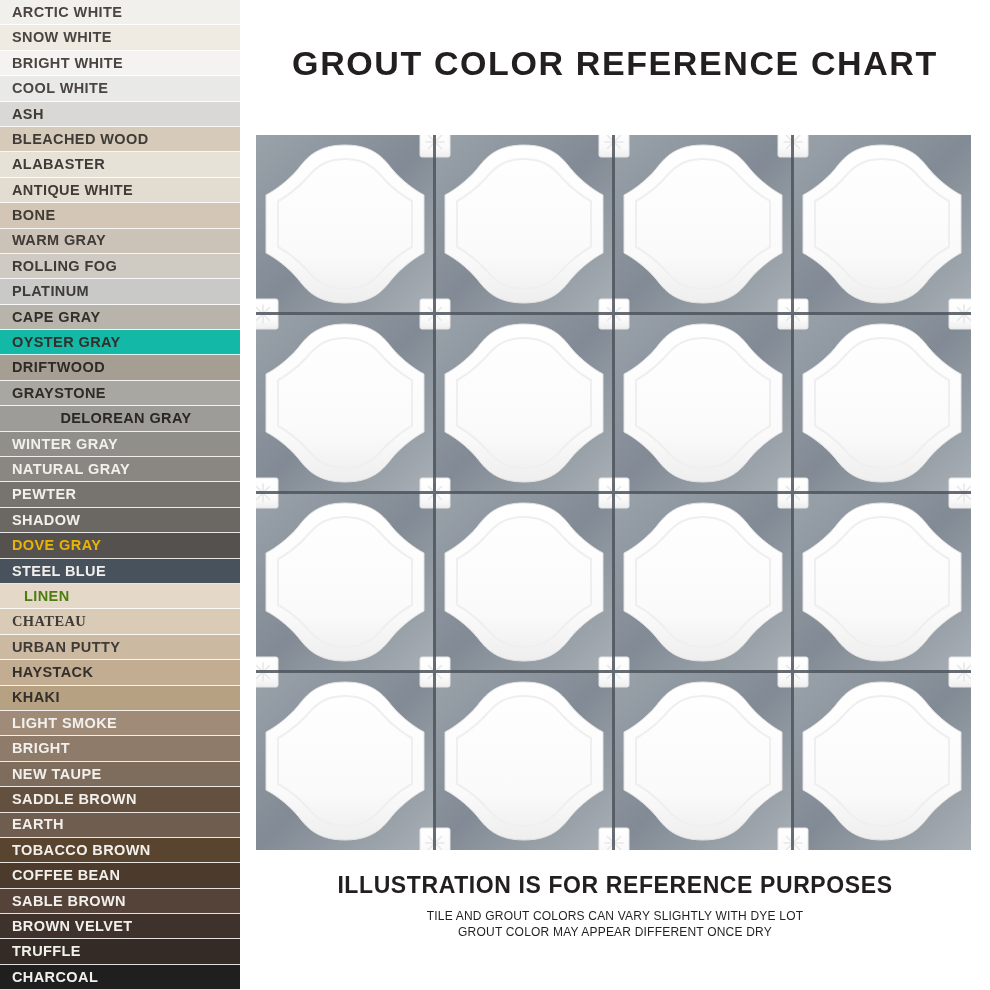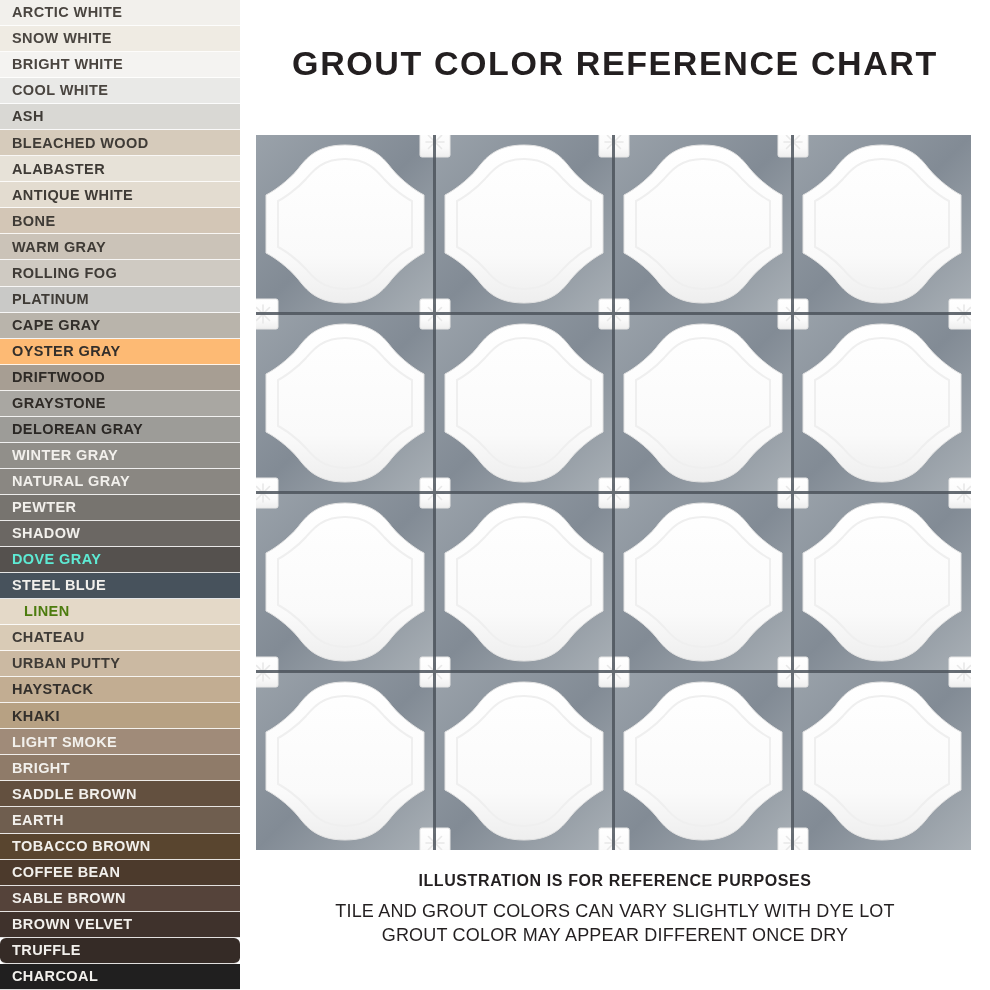--- a/index.html
+++ b/index.html
@@ -89,28 +89,28 @@
   #footer {
     position: absolute;
     left: 0;
     top: 872px;
     width: 750px;
     text-align: center;
   }
   #footer-headline {
     font-family: "Liberation Sans", sans-serif;
     font-weight: bold;
-    font-size: 16px;
+    font-size: 23px;
     letter-spacing: 0.6px;
     color: #231f20;
     margin-bottom: 10px;
   }
   .footer-line {
     font-family: "Liberation Sans", sans-serif;
-    font-size: 18px;
+    font-size: 12px;
     letter-spacing: 0.2px;
     color: #231f20;
     line-height: 1.32;
   }
 </style>
 </head>
 <body>
 
 <div id="page">
 
@@ -147,90 +147,93 @@
       </div>
       <div class="swatch-row" style="background: rgb(207, 202, 194);">
         <span class="swatch-label" style="color: rgb(63, 59, 54);">ROLLING FOG</span>
       </div>
       <div class="swatch-row" style="background: rgb(201, 201, 199);">
         <span class="swatch-label" style="color: rgb(63, 59, 54);">PLATINUM</span>
       </div>
       <div class="swatch-row" style="background: rgb(185, 180, 171);">
         <span class="swatch-label" style="color: rgb(51, 47, 43);">CAPE GRAY</span>
       </div>
-      <div class="swatch-row" style="background: #fdba74;">
+      <div class="swatch-row" style="background: #14b8a6;">
         <span class="swatch-label" style="color: rgb(51, 47, 43);">OYSTER GRAY</span>
       </div>
       <div class="swatch-row" style="background: rgb(167, 158, 147);">
         <span class="swatch-label" style="color: rgb(46, 42, 38);">DRIFTWOOD</span>
       </div>
       <div class="swatch-row" style="background: rgb(169, 167, 162);">
         <span class="swatch-label" style="color: rgb(46, 42, 38);">GRAYSTONE</span>
       </div>
-      <div class="swatch-row" style="background: rgb(157, 156, 152);">
+      <div class="swatch-row" style="background: rgb(157, 156, 152); justify-content: center;">
         <span class="swatch-label" style="color: rgb(42, 39, 36);">DELOREAN GRAY</span>
       </div>
       <div class="swatch-row" style="background: rgb(145, 143, 138);">
         <span class="swatch-label" style="color: rgb(242, 240, 236);">WINTER GRAY</span>
       </div>
       <div class="swatch-row" style="background: rgb(138, 135, 130);">
         <span class="swatch-label" style="color: rgb(242, 240, 236);">NATURAL GRAY</span>
       </div>
       <div class="swatch-row" style="background: rgb(119, 116, 111);">
         <span class="swatch-label" style="color: rgb(242, 240, 236);">PEWTER</span>
       </div>
       <div class="swatch-row" style="background: rgb(107, 103, 99);">
         <span class="swatch-label" style="color: rgb(242, 240, 236);">SHADOW</span>
       </div>
       <div class="swatch-row" style="background: rgb(85, 81, 78);">
-        <span class="swatch-label" style="color: #5eead4;">DOVE GRAY</span>
+        <span class="swatch-label" style="color: #eab308;">DOVE GRAY</span>
       </div>
       <div class="swatch-row" style="background: rgb(71, 82, 92);">
         <span class="swatch-label" style="color: rgb(242, 240, 236);">STEEL BLUE</span>
       </div>
       <div class="swatch-row" style="background: rgb(228, 217, 200);">
         <span class="swatch-label" style="color: #4d7c0f; padding-left: 24px;">LINEN</span>
       </div>
       <div class="swatch-row" style="background: rgb(217, 203, 182);">
-        <span class="swatch-label" style="color: rgb(63, 59, 54);">CHATEAU</span>
+        <span class="swatch-label" style="color: rgb(63, 59, 54); font-family: Liberation Serif, serif;">CHATEAU</span>
       </div>
       <div class="swatch-row" style="background: rgb(203, 185, 162);">
         <span class="swatch-label" style="color: rgb(63, 59, 54);">URBAN PUTTY</span>
       </div>
       <div class="swatch-row" style="background: rgb(194, 173, 146);">
         <span class="swatch-label" style="color: rgb(51, 47, 43);">HAYSTACK</span>
       </div>
       <div class="swatch-row" style="background: rgb(183, 161, 131);">
         <span class="swatch-label" style="color: rgb(51, 47, 43);">KHAKI</span>
       </div>
       <div class="swatch-row" style="background: rgb(160, 139, 121);">
         <span class="swatch-label" style="color: rgb(242, 240, 236);">LIGHT SMOKE</span>
       </div>
       <div class="swatch-row" style="background: rgb(143, 123, 105);">
         <span class="swatch-label" style="color: rgb(242, 240, 236);">BRIGHT</span>
       </div>
+      <div class="swatch-row" style="background: rgb(126, 108, 93);">
+        <span class="swatch-label" style="color: rgb(242, 240, 236);">NEW TAUPE</span>
+      </div>
       <div class="swatch-row" style="background: rgb(99, 80, 63);">
         <span class="swatch-label" style="color: rgb(242, 240, 236);">SADDLE BROWN</span>
       </div>
       <div class="swatch-row" style="background: rgb(111, 94, 79);">
         <span class="swatch-label" style="color: rgb(242, 240, 236);">EARTH</span>
       </div>
       <div class="swatch-row" style="background: rgb(89, 69, 47);">
         <span class="swatch-label" style="color: rgb(242, 240, 236);">TOBACCO BROWN</span>
       </div>
       <div class="swatch-row" style="background: rgb(76, 58, 44);">
         <span class="swatch-label" style="color: rgb(242, 240, 236);">COFFEE BEAN</span>
       </div>
       <div class="swatch-row" style="background: rgb(85, 67, 58);">
         <span class="swatch-label" style="color: rgb(242, 240, 236);">SABLE BROWN</span>
       </div>
       <div class="swatch-row" style="background: rgb(63, 50, 44);">
         <span class="swatch-label" style="color: rgb(242, 240, 236);">BROWN VELVET</span>
       </div>
-      <div class="swatch-row" style="background: rgb(53, 43, 38); border-radius: 6px;">
+      <div class="swatch-row" style="background: rgb(53, 43, 38);">
         <span class="swatch-label" style="color: rgb(242, 240, 236);">TRUFFLE</span>
       </div>
       <div class="swatch-row" style="background: rgb(32, 31, 31);">
         <span class="swatch-label" style="color: rgb(242, 240, 236);">CHARCOAL</span>
       </div>
     </div>
 
   <div id="content">
 
     <div id="chart-title">GROUT COLOR REFERENCE CHART</div>

